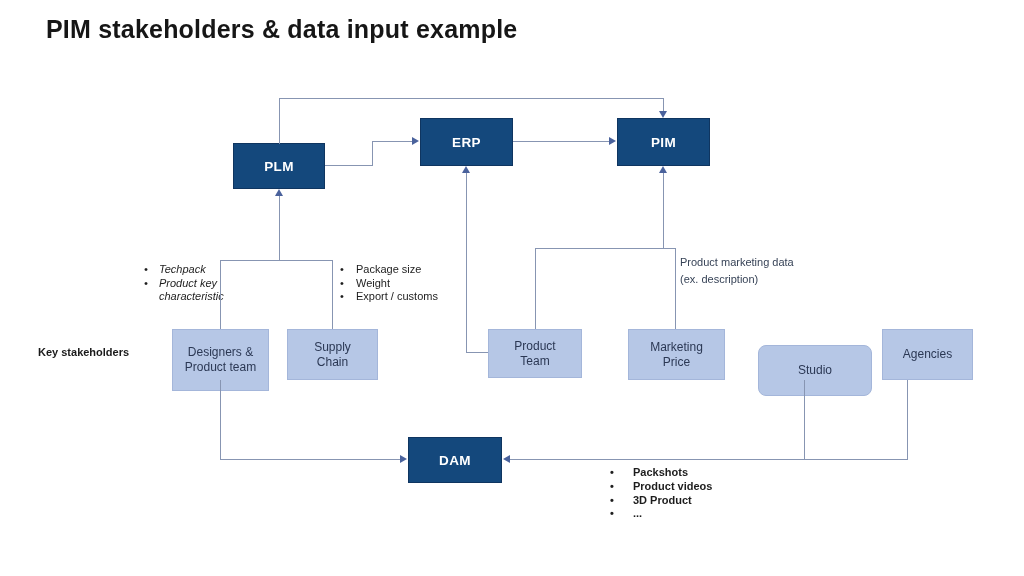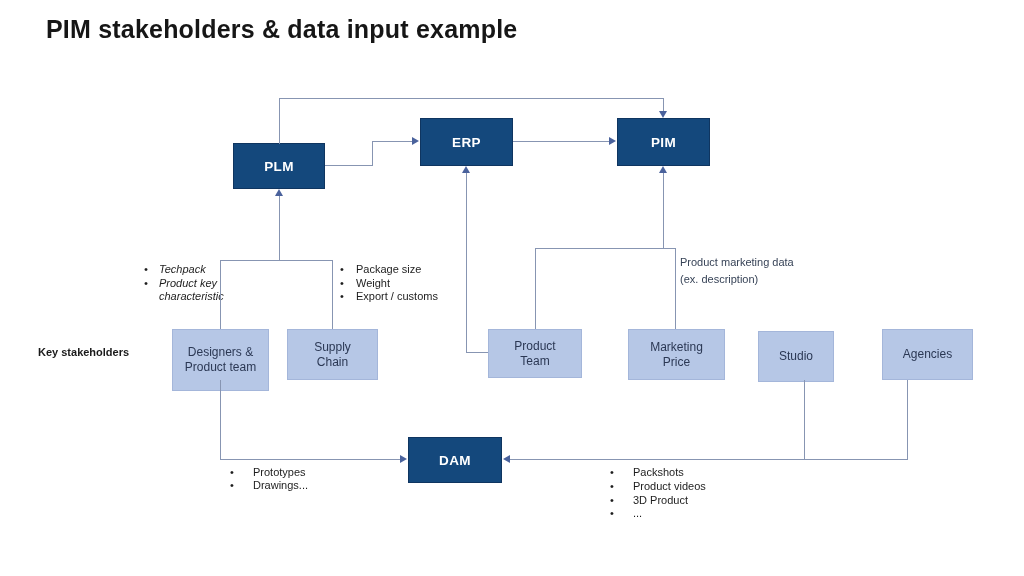--- a/index.html
+++ b/index.html
@@ -56,21 +56,21 @@
   }
   
   #list-plm{left:144px;top:263px;width:92px;line-height:13.5px;font-style:italic;}
   #list-plm li{padding-left:15px;}
   #list-supply{left:340px;top:263px;width:112px;line-height:13.5px;}
   #list-supply li{padding-left:16px;}
   #list-erp{left:474px;top:171px;width:100px;line-height:14px;}
   #list-erp li{padding-left:16px;}
   #list-dam-left{left:230px;top:466px;width:120px;line-height:13px;}
   #list-dam-left li{padding-left:23px;}
-  #list-dam-right{left:610px;top:466px;width:140px;line-height:13.8px;}
+  #list-dam-right{left:610px;top:466px;width:140px;line-height:13.8px;font-weight:bold;}
   #list-dam-right li{padding-left:23px;}
 </style>
 </head>
 <body>
 
 <div class="stage">
 
   <div class="slide-title">PIM stakeholders &amp; data input example</div>
   <div class="side-label">Key stakeholders</div>
 
@@ -92,39 +92,35 @@
   </div>
   <div class="st-box" style="left:287px;top:329px;width:91px;height:51px;">
     <span>Supply Chain</span>
   </div>
   <div class="st-box" style="left:488px;top:329px;width:94px;height:49px;">
     <span>Product Team</span>
   </div>
   <div class="st-box" style="left:628px;top:329px;width:97px;height:51px;">
     <span style="max-width:70px;">Marketing Price</span>
   </div>
-  <div class="st-box" style="left:758px;top:331px;width:76px;height:51px;">
+  <div class="st-box" style="left:758px;top:345px;width:114px;height:51px;border-radius:8px;">
     <span>Studio</span>
   </div>
   <div class="st-box" style="left:862px;top:329px;width:91px;height:51px;margin-left:20px;">
     <span>Agencies</span>
   </div>
 
   <ul class="blist" id="list-plm">
     <li>Techpack</li>
     <li>Product key characteristic</li>
   </ul>
   <ul class="blist" id="list-supply">
     <li>Package size</li>
     <li>Weight</li>
     <li>Export / customs</li>
-  </ul>
-  <ul class="blist" id="list-dam-left">
-    <li>Prototypes</li>
-    <li>Drawings...</li>
   </ul>
   <ul class="blist" id="list-dam-right">
     <li>Packshots</li>
     <li>Product videos</li>
     <li>3D Product</li>
     <li>...</li>
   </ul>
 
   <div class="note" style="left:680px;top:254px;width:120px;">Product marketing data (ex. description)</div>
 

